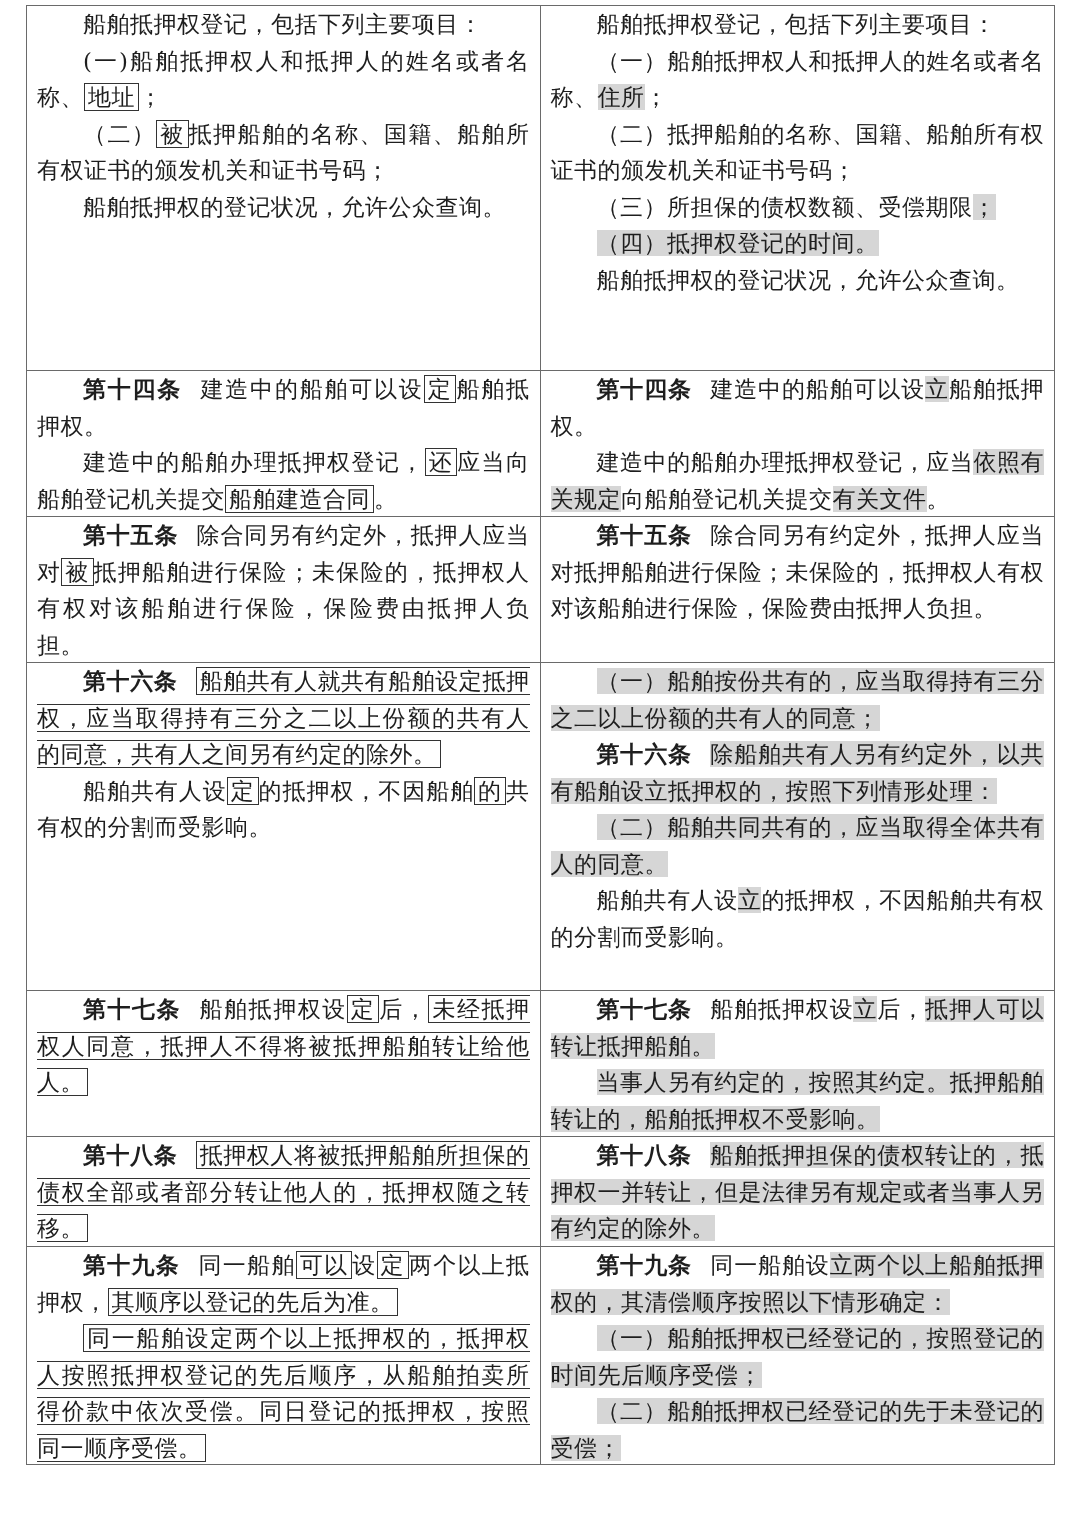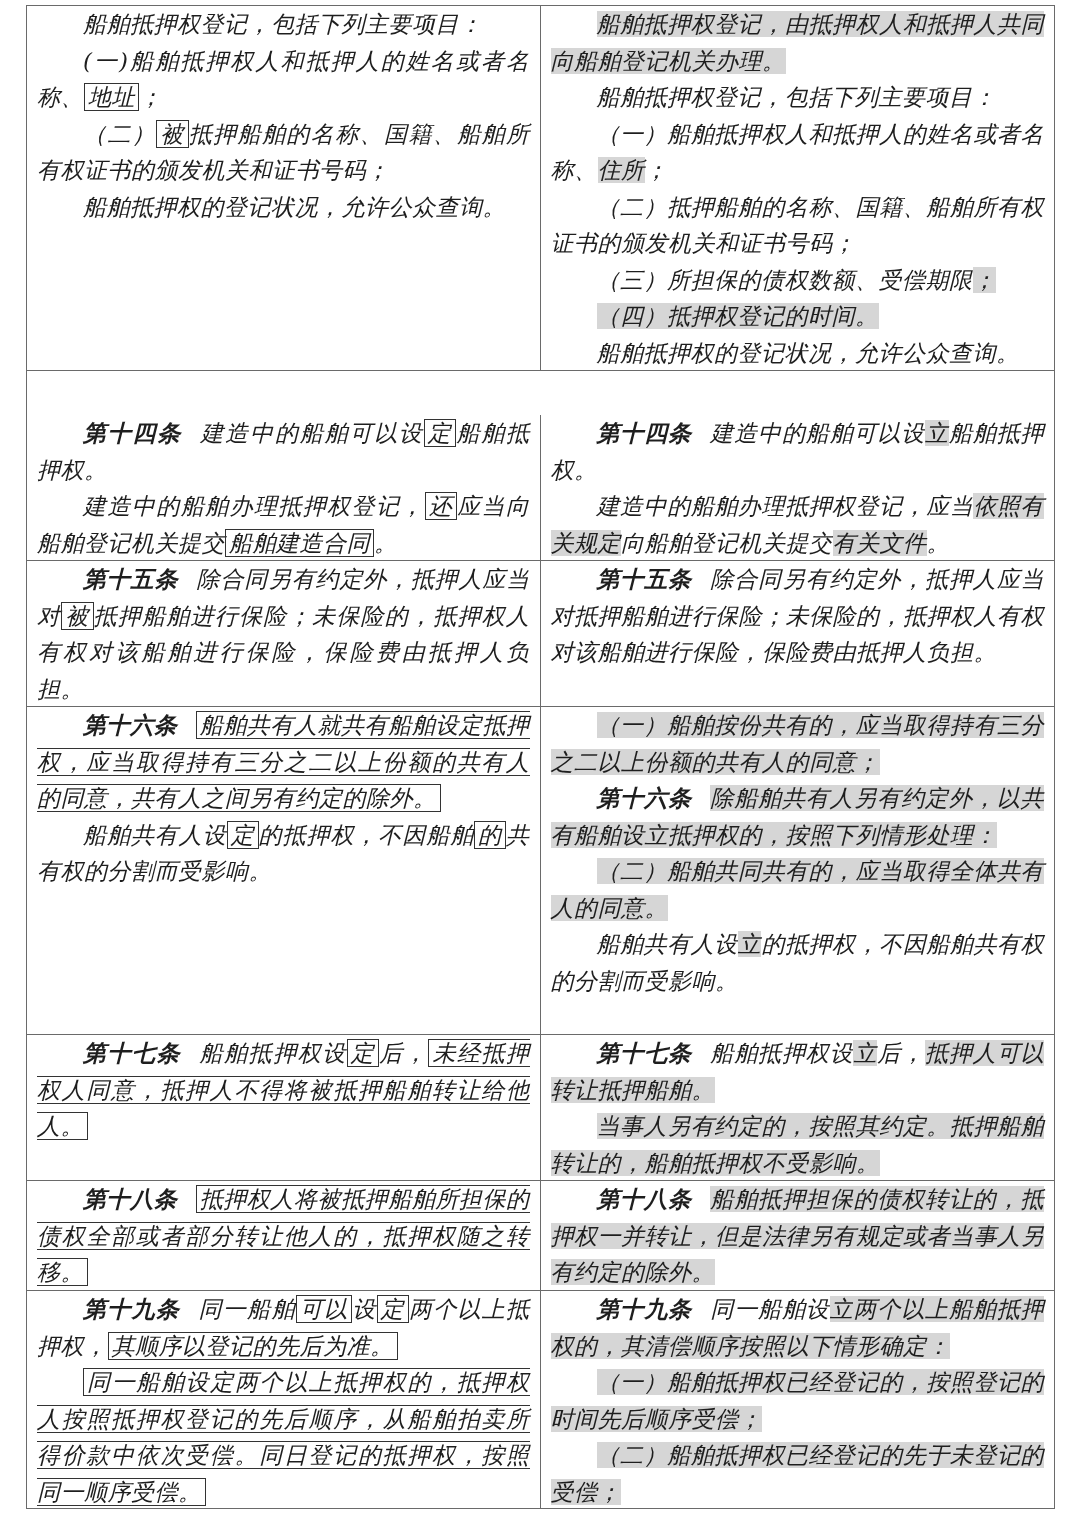--- a/index.html
+++ b/index.html
@@ -4,51 +4,50 @@
 <style>
   html, body { margin: 0; padding: 0; background: #ffffff; }
   body { width: 1080px; height: 1528px; position: relative; overflow: hidden;
          font-family: "DejaVu Serif", "Liberation Serif", serif; color: #1e1e1e; }
   .table { position: absolute; left: 26px; top: 5px; width: 1029px;
            border: 1.5px solid #6a6a6a; box-sizing: border-box; }
   .row { display: flex; border-bottom: 1.5px solid #6a6a6a; box-sizing: border-box; }
   .row:last-child { border-bottom: none; }
   .cell { width: 50%; box-sizing: border-box; padding: 0 10px 0 10px; }
   .cell.left { border-right: 1.5px solid #6a6a6a; }
-  .p { font-size: 23px; line-height: 36.5px; margin: 0; text-align: justify; letter-spacing: 0.5px; font-style: italic; }
+  .p { font-size: 23px; line-height: 36.5px; margin: 0; text-align: justify; letter-spacing: 0.5px; }
   .p.indent { text-indent: 2em; }
   .b { font-weight: bold; font-family: "DejaVu Sans", "Liberation Sans", sans-serif; margin-right: 0.8em; }
   .box { border: 1.3px solid #333; padding: 0 3px; }
   .hl { background: #d6d6d6; }
   .watermark { position: absolute; left: 10px; top: 1492px; font-size: 12px; color: #c9c9c9;
                font-family: "DejaVu Sans", "Liberation Sans", sans-serif; letter-spacing: 1px; margin-top: 39px; }
   .wm-logo { display: inline-block; margin-right: 6px; font-weight: bold; }
 </style>
 </head>
 <body>
 
 <div class="table" id="tbl">
     <div class="row" style="height: 365px;">
       <div class="cell left">
         <p class="p indent"><span>船舶抵押权登记，包括下列主要项目：</span></p>
         <p class="p indent"><span>(一)船舶抵押权人和抵押人的姓名或者名称、</span><span class="box">地址</span><span>；</span></p>
         <p class="p indent"><span>（二）</span><span class="box">被</span><span>抵押船舶的名称、国籍、船舶所有权证书的颁发机关和证书号码；</span></p>
         <p class="p indent"><span>船舶抵押权的登记状况，允许公众查询。</span></p>
       </div>
       <div class="cell right">
-        <p class="p indent"><span class="hl">船舶抵押权登记，由抵押权人和抵押人共同向船舶登记机关办理。</span></p>
         <p class="p indent"><span>船舶抵押权登记，包括下列主要项目：</span></p>
         <p class="p indent"><span>（一）船舶抵押权人和抵押人的姓名或者名称、</span><span class="hl">住所</span><span>；</span></p>
         <p class="p indent"><span>（二）抵押船舶的名称、国籍、船舶所有权证书的颁发机关和证书号码；</span></p>
         <p class="p indent"><span>（三）所担保的债权数额、受偿期限</span><span class="hl">；</span></p>
         <p class="p indent"><span class="hl">（四）抵押权登记的时间。</span></p>
         <p class="p indent"><span>船舶抵押权的登记状况，允许公众查询。</span></p>
       </div>
     </div>
-    <div class="row" style="height: 146px; margin-top: 44px;">
+    <div class="row" style="height: 146px;">
       <div class="cell left">
         <p class="p indent"><span class="b">第十四条</span><span>建造中的船舶可以设</span><span class="box">定</span><span>船舶抵押权。</span></p>
         <p class="p indent"><span>建造中的船舶办理抵押权登记，</span><span class="box">还</span><span>应当向船舶登记机关提交</span><span class="box">船舶建造合同</span><span>。</span></p>
       </div>
       <div class="cell right">
         <p class="p indent"><span class="b">第十四条</span><span>建造中的船舶可以设</span><span class="hl">立</span><span>船舶抵押权。</span></p>
         <p class="p indent"><span>建造中的船舶办理抵押权登记，应当</span><span class="hl">依照有关规定</span><span>向船舶登记机关提交</span><span class="hl">有关文件</span><span>。</span></p>
       </div>
     </div>
     <div class="row" style="height: 146px;">

